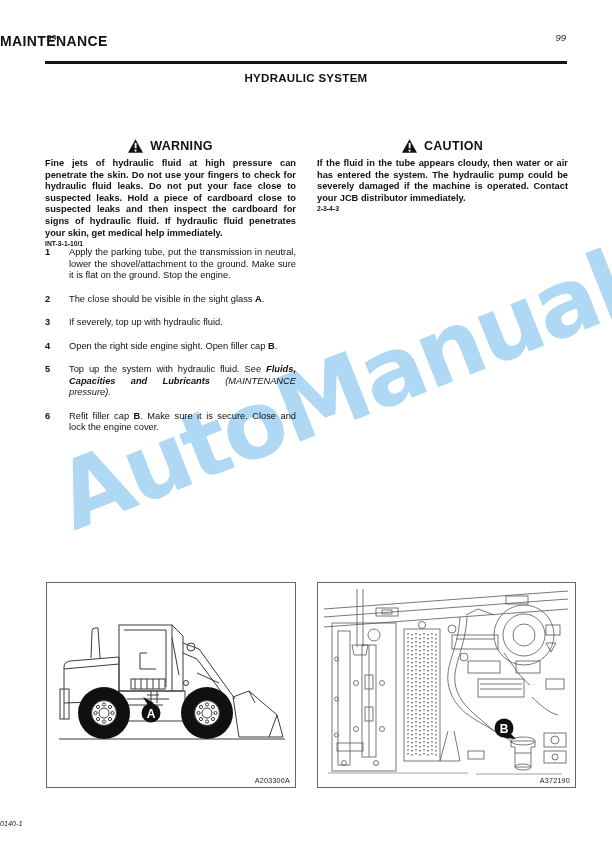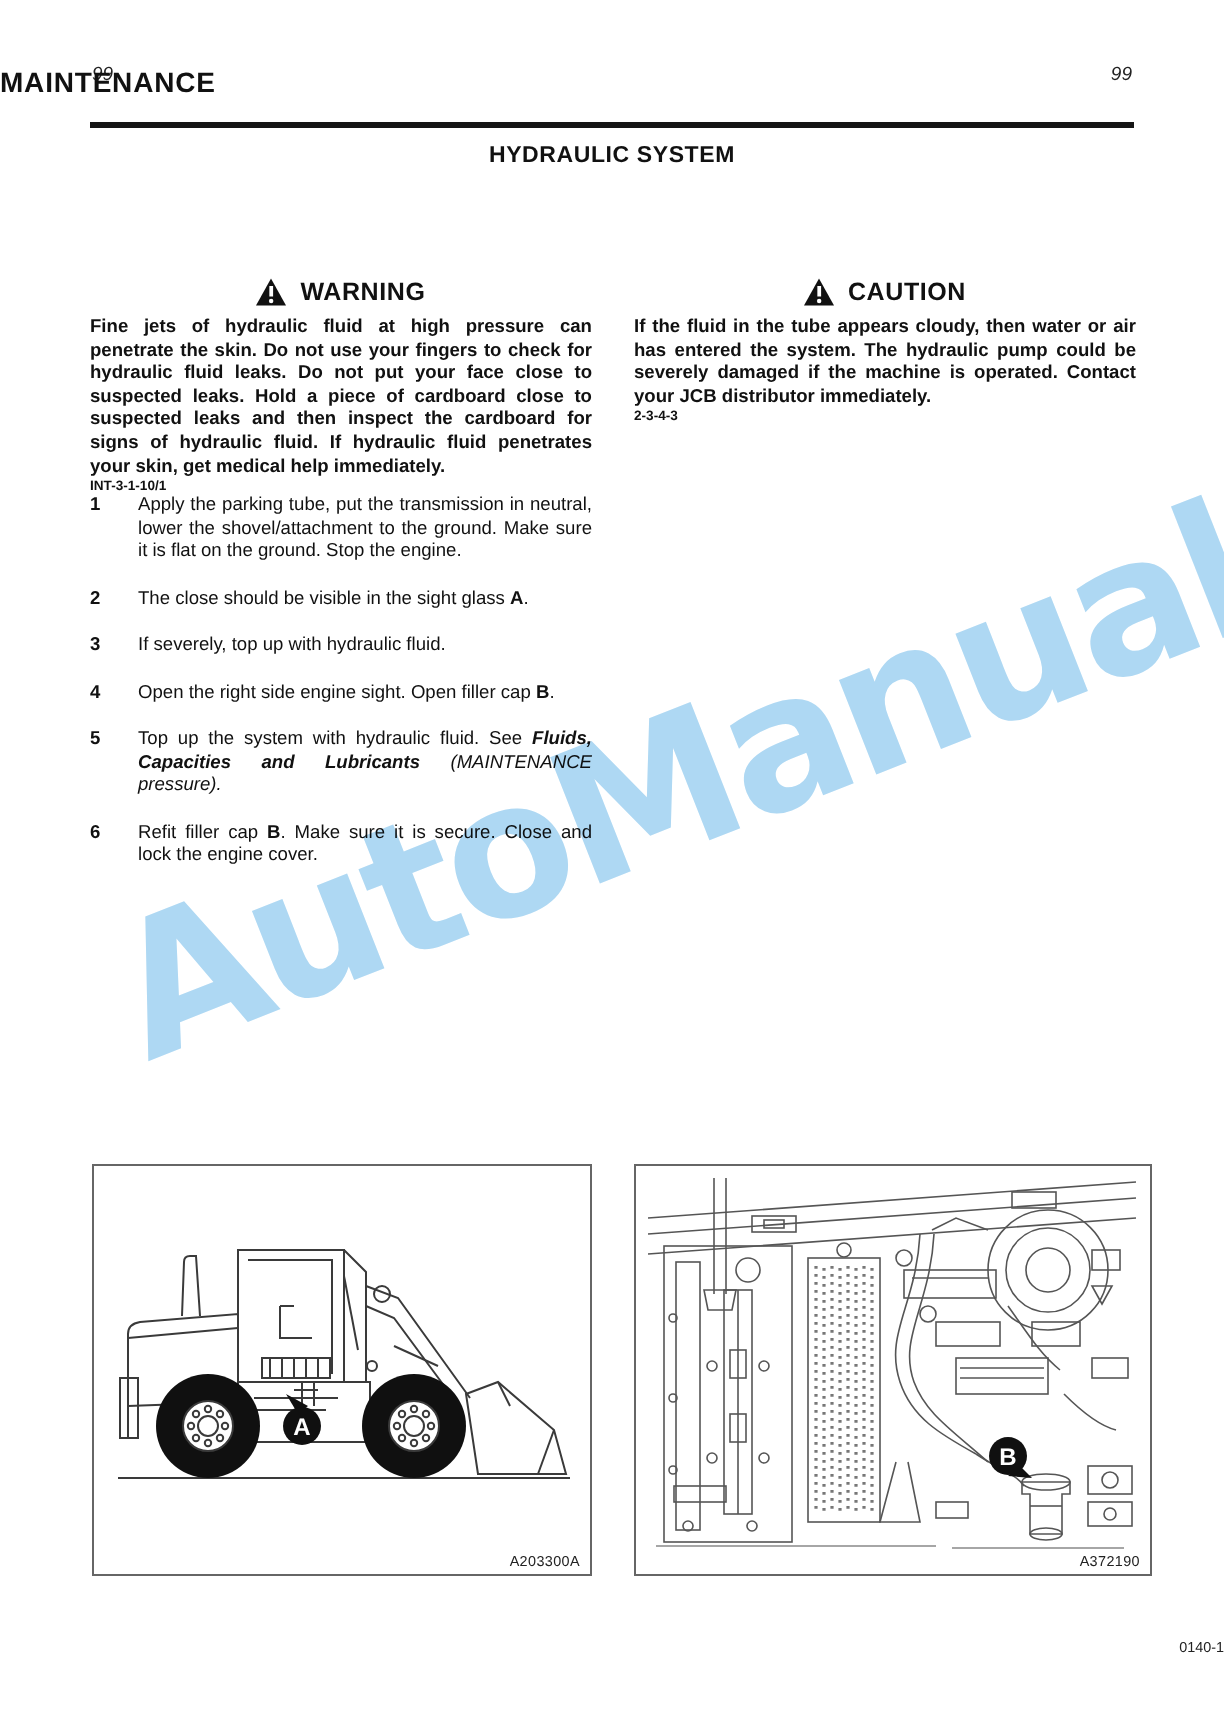--- a/index.html
+++ b/index.html
@@ -40,21 +40,21 @@
   .bi{font-weight:bold;font-style:italic;}
   .figure{
     position:absolute;top:582px;height:204px;border:1px solid #666;background:#fff;
   }
   .fig-left{left:46px;width:248px;}
   .fig-right{left:317px;width:257px;}
   .fig-caption{
     position:absolute;right:5px;bottom:2px;font-size:7.2px;color:#222;letter-spacing:.2px;
   }
   .footer{
-    position:absolute;top:819px;left:0;right:0;text-align:right;font-size:7.2px;color:#222;
+    position:absolute;top:819px;left:0;right:0;text-align:left;font-size:7.2px;color:#222;font-style:italic;
   }
   .watermark{
     position:absolute;left:62px;top:447px;white-space:nowrap;z-index:9;
     font-family:"DejaVu Sans",sans-serif;font-weight:bold;font-size:93px;
     letter-spacing:-3px;color:#aed8f3;transform:rotate(-21.5deg);
     transform-origin:left center;mix-blend-mode:multiply;pointer-events:none;
   }
   svg{display:block;}
 </style>
 </head>

